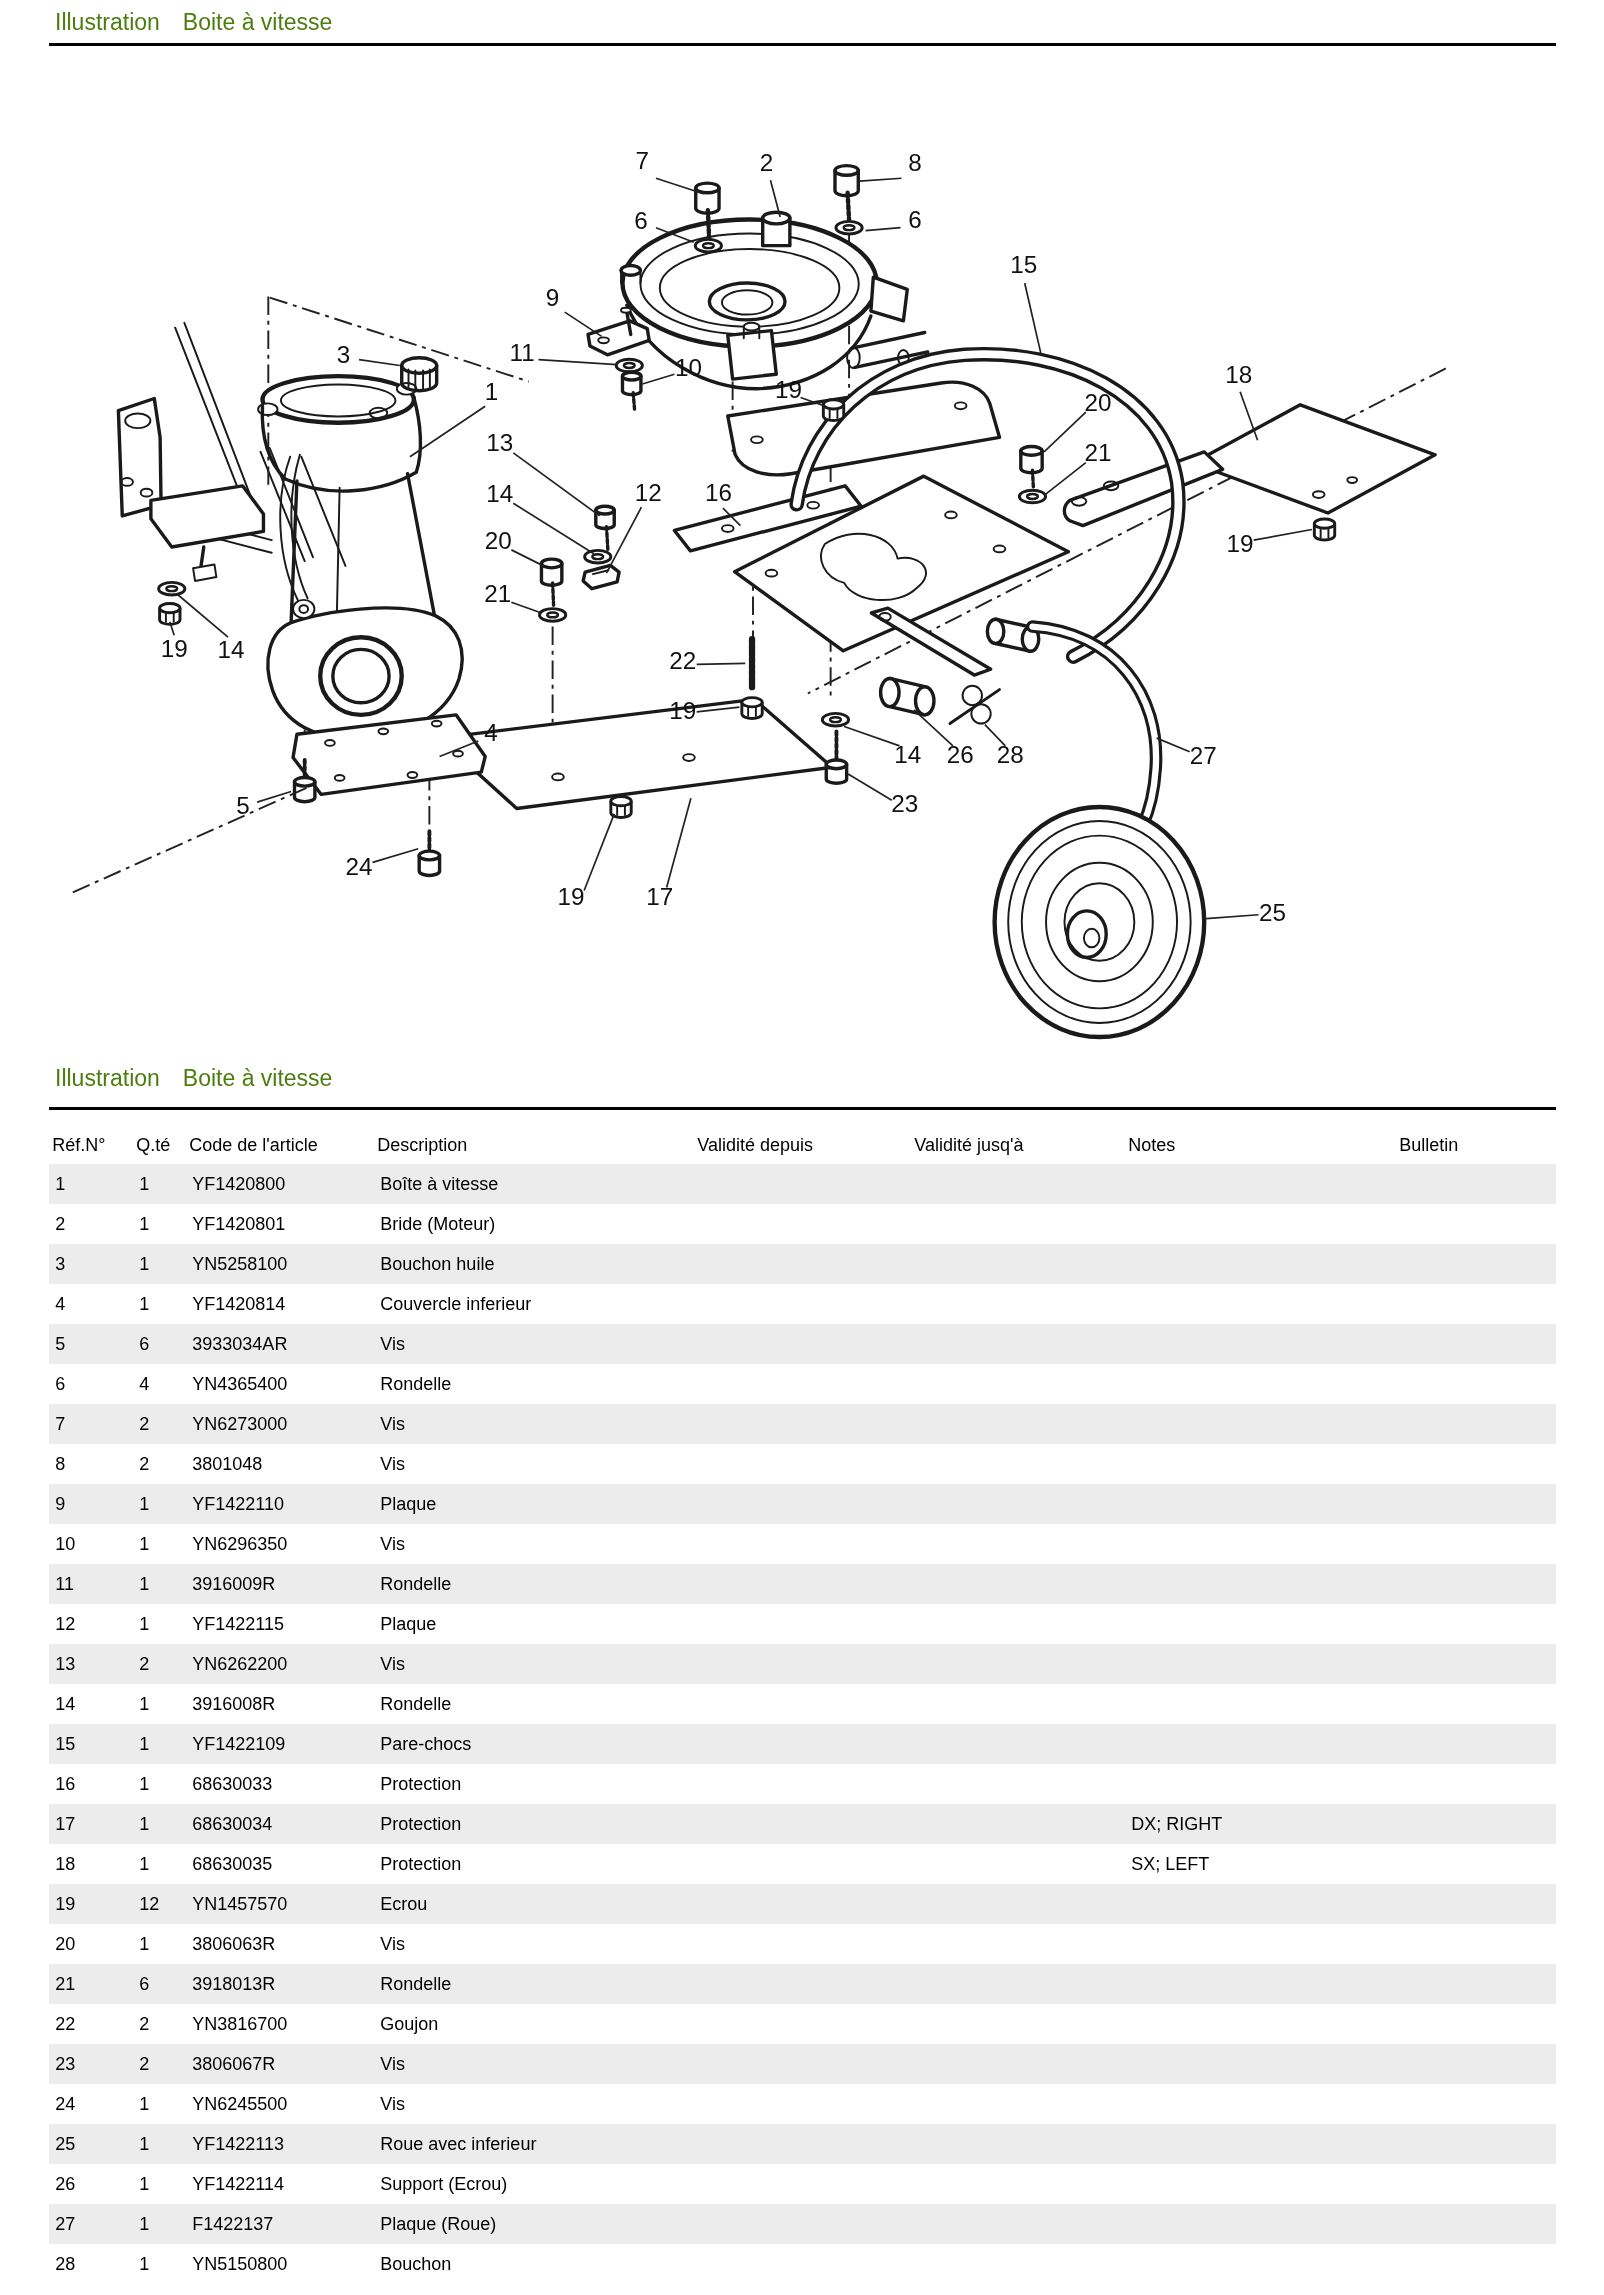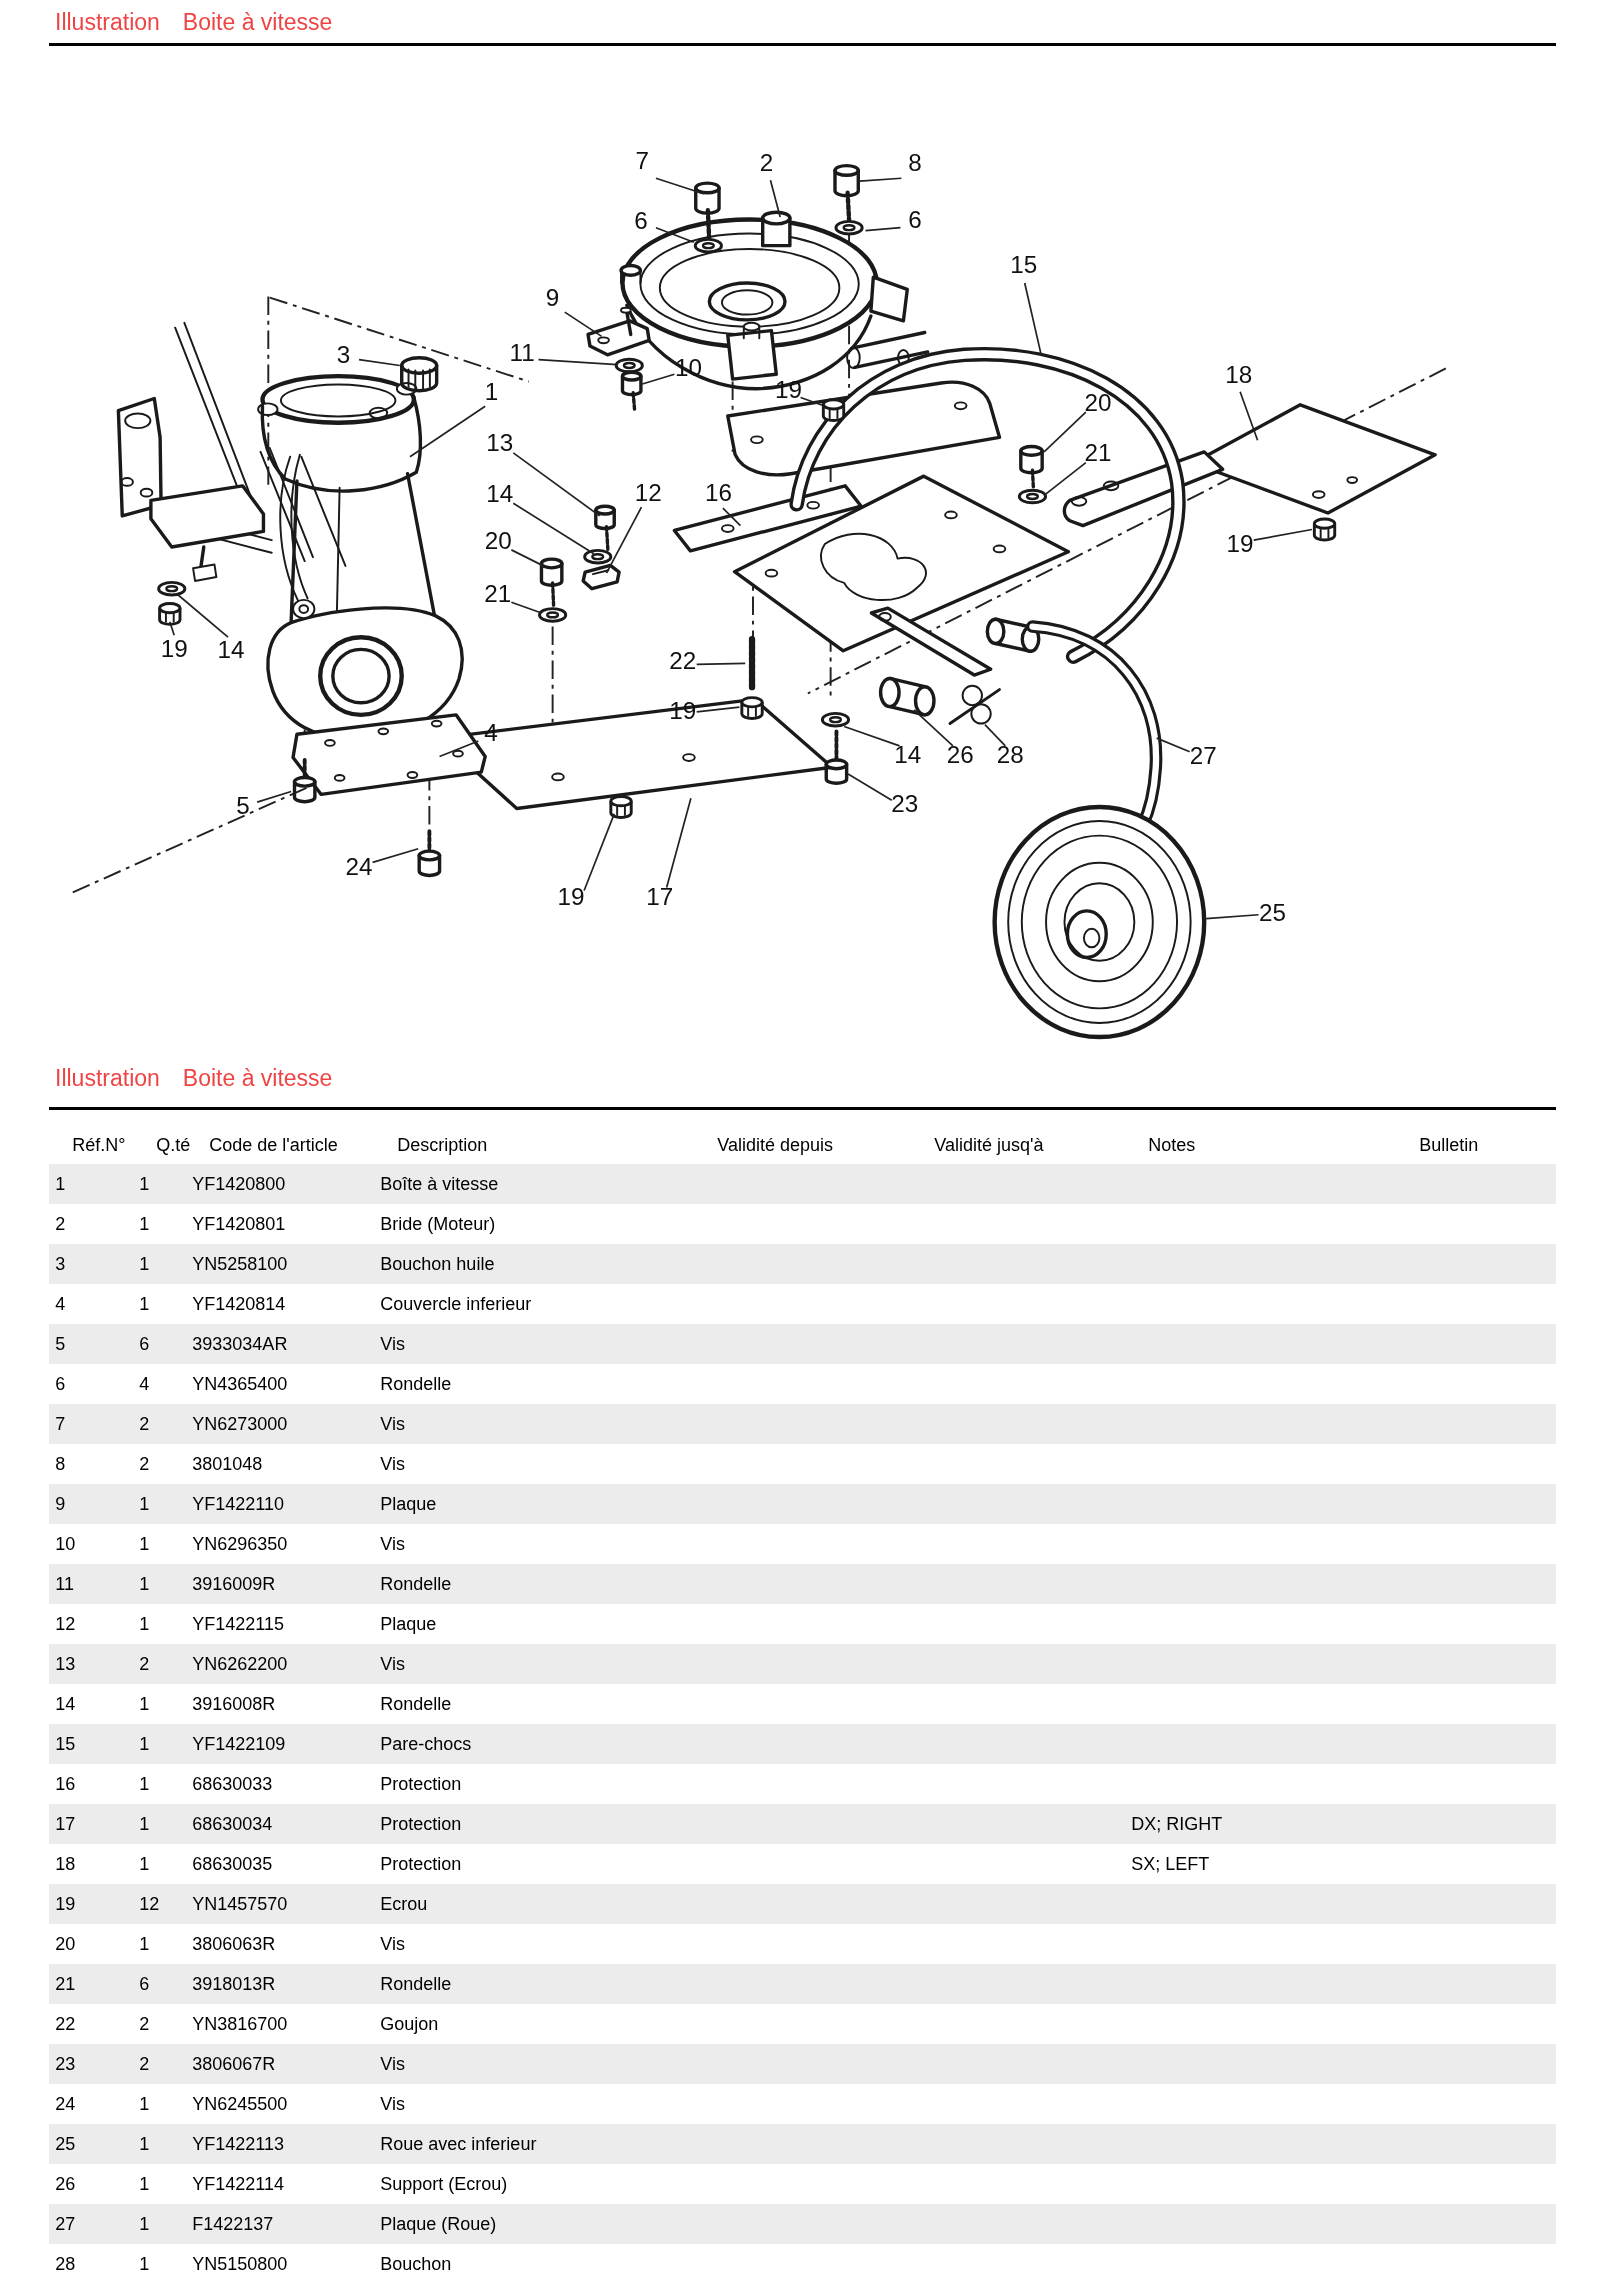--- a/index.html
+++ b/index.html
@@ -1,22 +1,22 @@
 <!DOCTYPE html>
 <html style="font-size:7.8px"><head>
 <meta charset="utf-8">
 <style>
   html,body{margin:0;padding:0;background:#fff;}
   body{width:1604px;height:2295px;position:relative;font-family:"Liberation Sans",sans-serif;color:#000;overflow:hidden;}
-  .heading{position:absolute;left:55px;font-size:23px;line-height:1.1;color:#ef4444;white-space:nowrap;}
+  .heading{position:absolute;left:55px;font-size:23px;line-height:1.1;color:#4d7c0f;white-space:nowrap;}
   .heading .t2{margin-left:23px;}
   .rule{position:absolute;left:49px;width:1507px;height:3.4px;background:#000;}
   .diagram{position:absolute;left:0;top:146px;width:1604px;height:898px;}
   .diagram svg{position:absolute;left:0;top:0;width:1604px;height:898px;}
-  .thead{position:absolute;left:66px;top:1132px;width:1507px;height:27px;display:grid;grid-template-columns:84px 53px 188px 320px 217px 214px 271px auto;align-items:center;padding-left:6.3px;box-sizing:border-box;font-size:18px;}
+  .thead{position:absolute;left:46px;top:1132px;width:1507px;height:27px;display:grid;grid-template-columns:84px 53px 188px 320px 217px 214px 271px auto;align-items:center;padding-left:6.3px;box-sizing:border-box;font-size:18px;}
   .tbody{position:absolute;left:49px;top:1164px;width:1507px;}
   .tr{display:grid;grid-template-columns:84px 53px 188px 320px 217px 214px 271px auto;align-items:center;height:40px;padding-left:6.3px;box-sizing:border-box;font-size:18px;}
   .tr.shade{background:#ececec;}
   .td,.th{white-space:nowrap;overflow:hidden;}
   
   .art *{vector-effect:none;}
   .ln{stroke:#1a1a1a;fill:none;stroke-width:7;stroke-linecap:round;stroke-linejoin:round;}
   .lnw{stroke:#1a1a1a;fill:#fff;stroke-width:7;stroke-linecap:round;stroke-linejoin:round;}
   .thin{stroke-width:4;}
   .heavy{stroke-width:9;}

